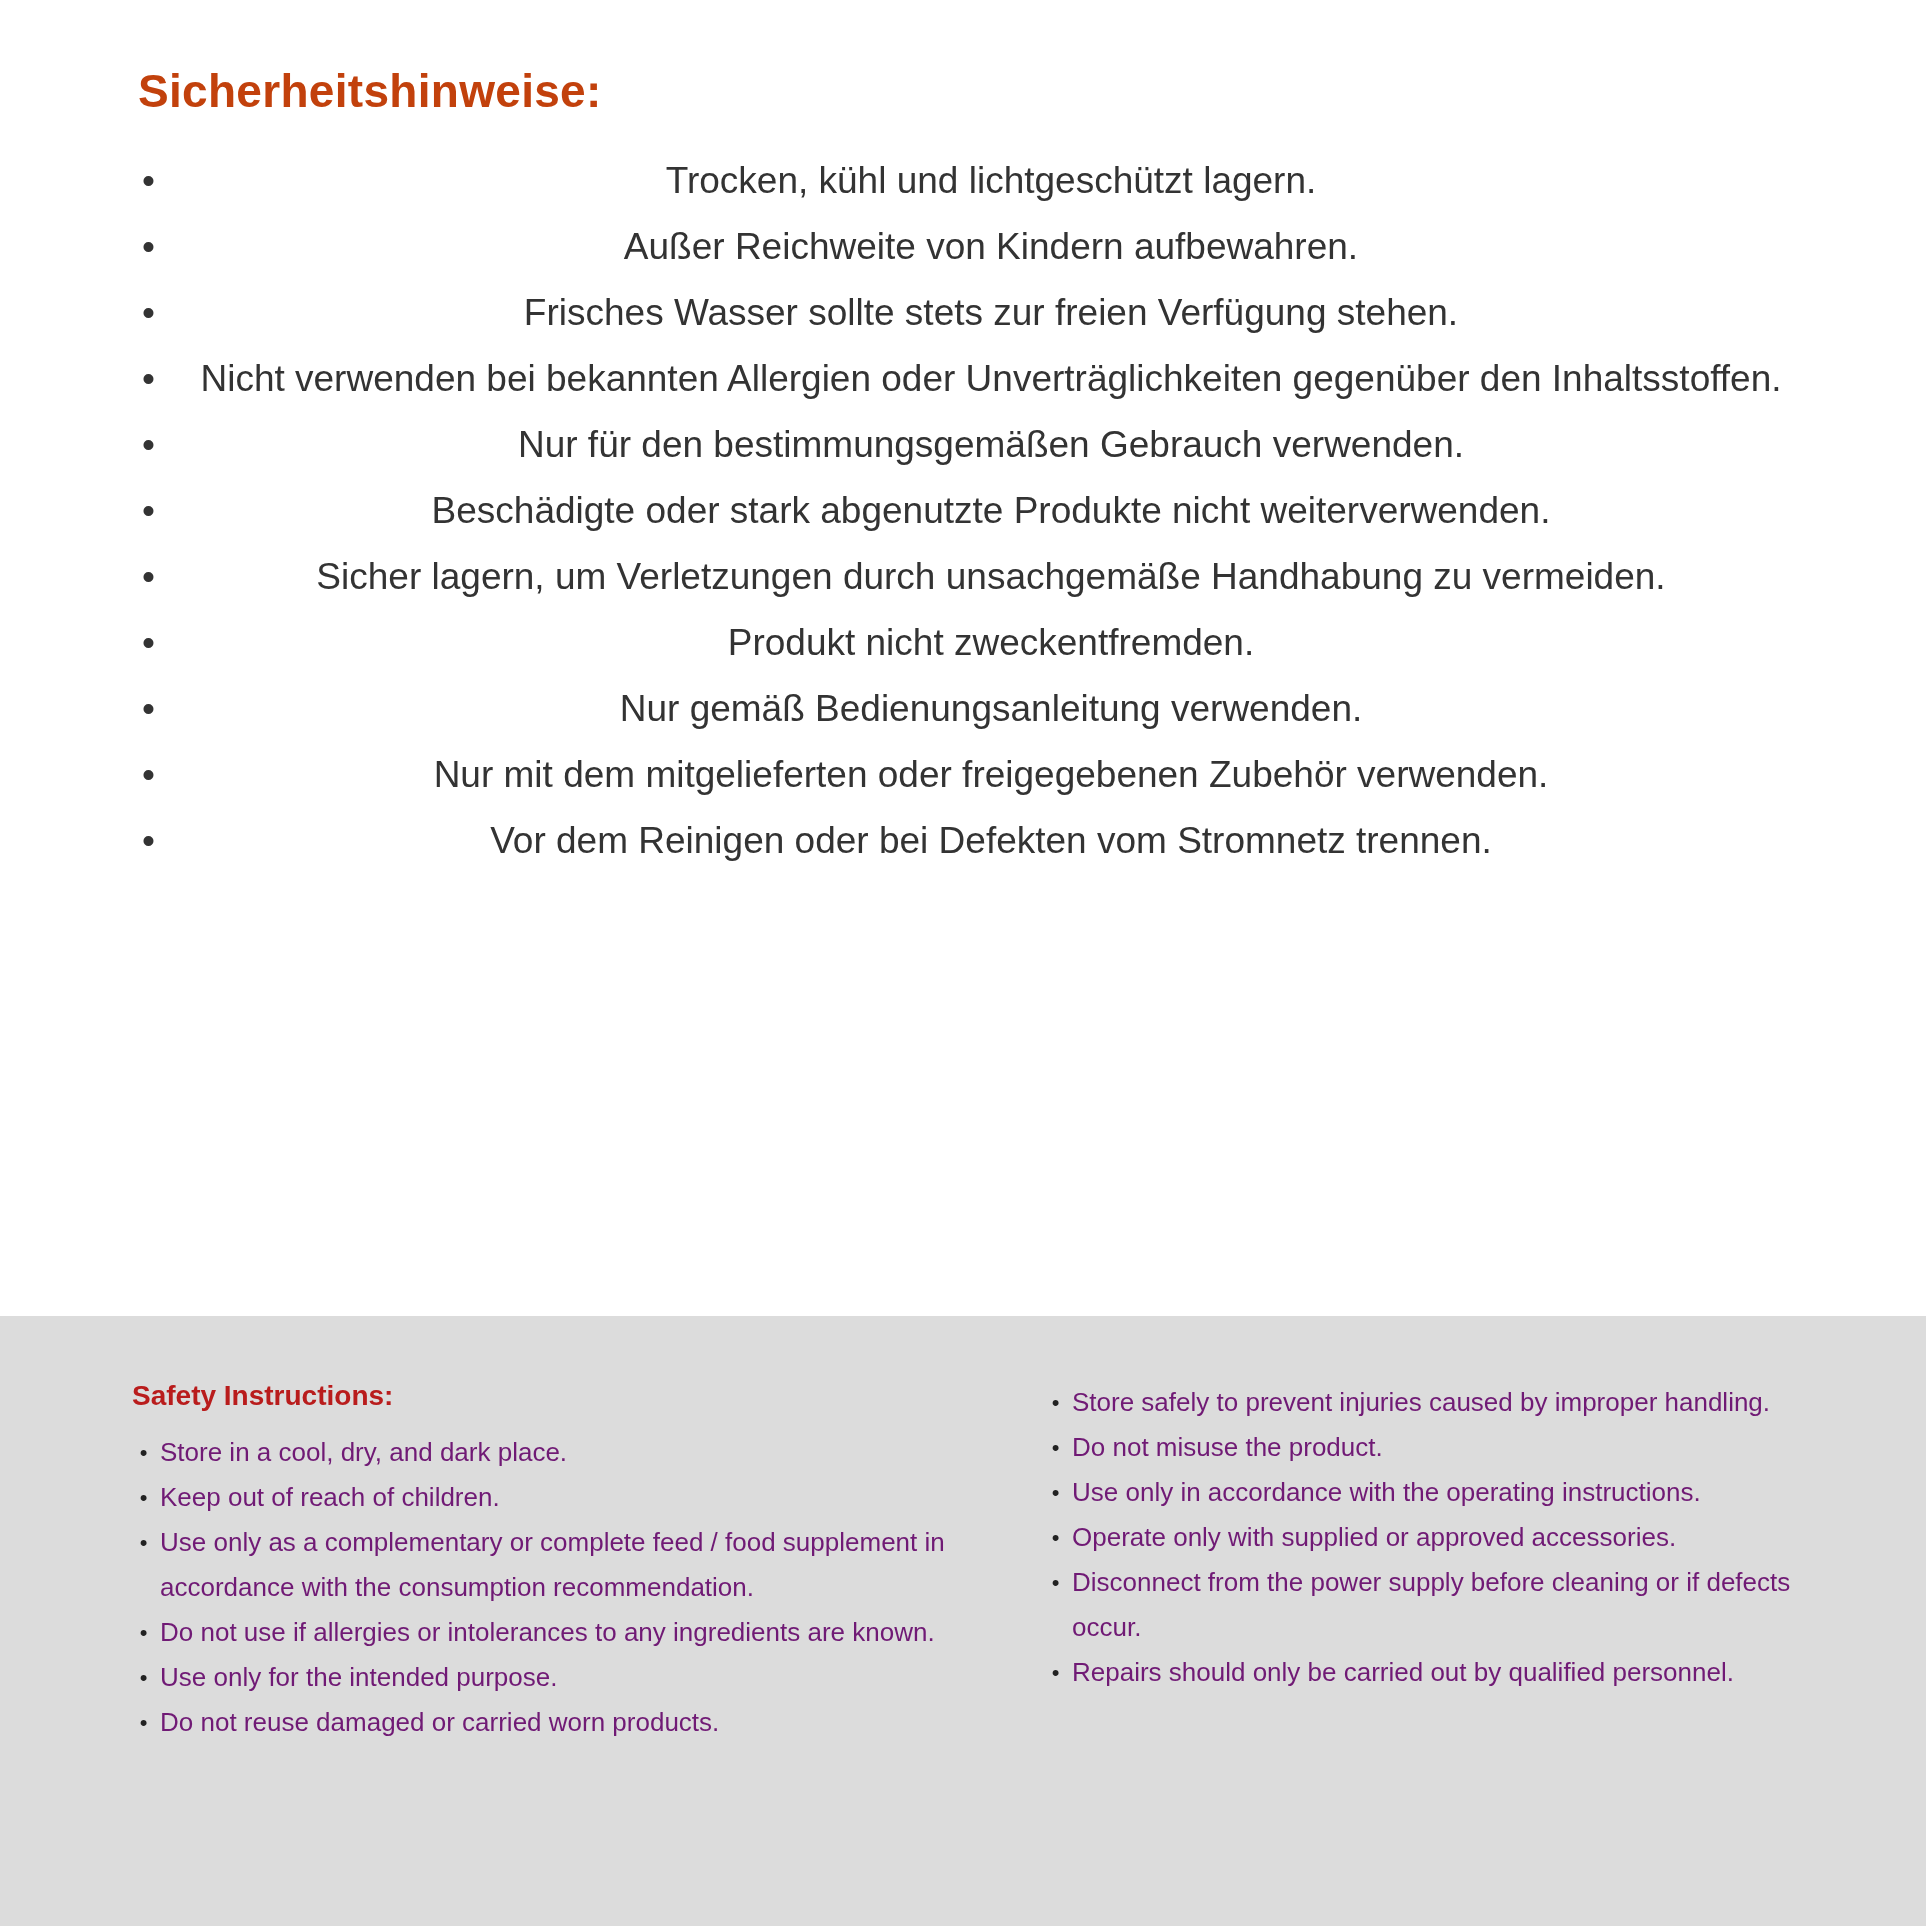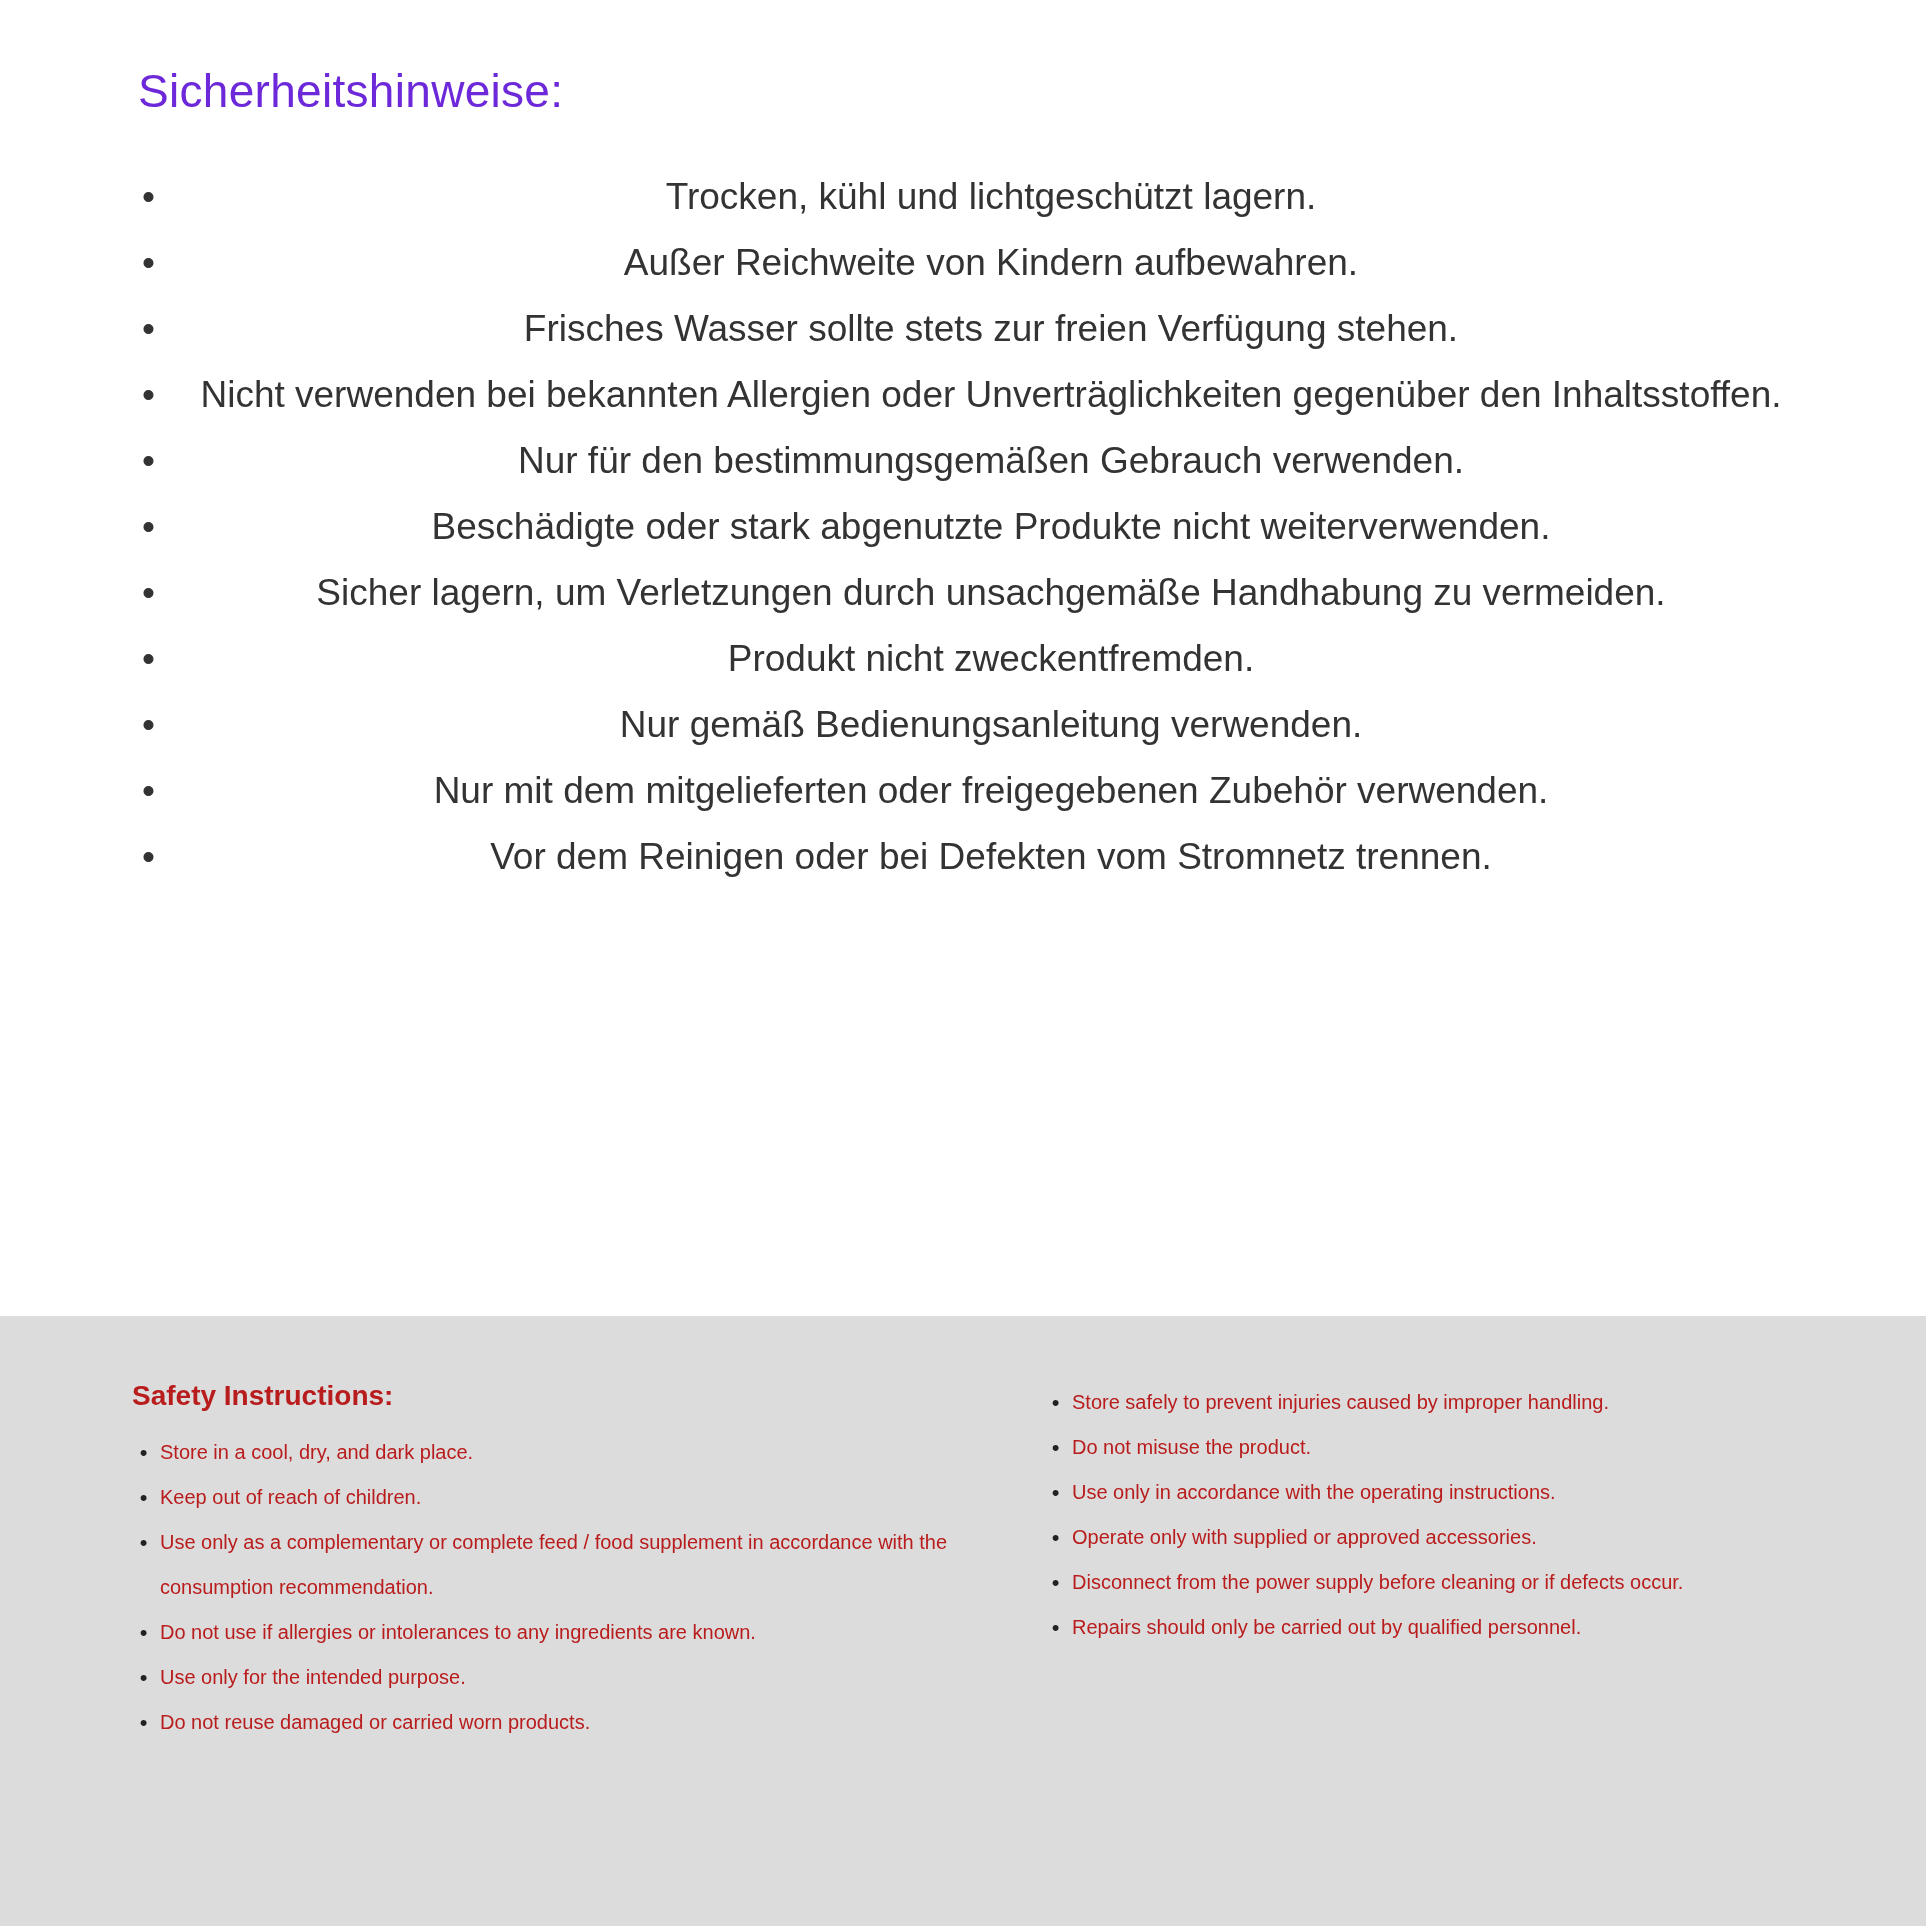--- a/index.html
+++ b/index.html
@@ -17,23 +17,23 @@
   }
 
   
   .german-section {
     flex: 1 1 auto;
     padding: 64px 109px 0 138px;
     background: #ffffff;
   }
   .german-title {
     font-size: 46px;
-    font-weight: 400;
-    color: #6d28d9;
-    margin-bottom: 46px;
+    font-weight: 700;
+    color: #c2410c;
+    margin-bottom: 30px;
     letter-spacing: 0.3px;
   }
   ul.german-list {
     list-style: none;
     max-width: 1669px;
     font-size: 37px;
     line-height: 66px;
     color: #333333;
     text-align: center;
   }
@@ -66,23 +66,23 @@
     max-width: 835px;
   }
   .english-title {
     font-size: 28px;
     font-weight: 700;
     color: #b91c1c;
     margin-bottom: 18px;
   }
   ul.english-list {
     list-style: none;
-    font-size: 20px;
+    font-size: 26px;
     line-height: 45px;
-    color: #b91c1c;
+    color: #701a75;
   }
   ul.english-list li {
     position: relative;
     padding-left: 28px;
   }
   ul.english-list li::before {
     content: "\2022";
     position: absolute;
     left: 7.7px;
     font-size: 22px;

